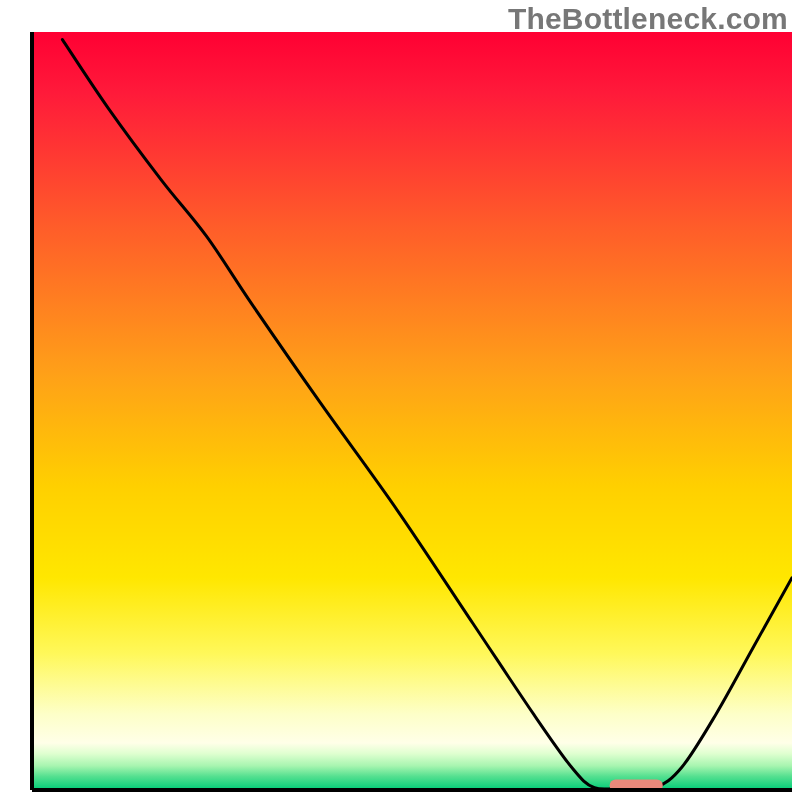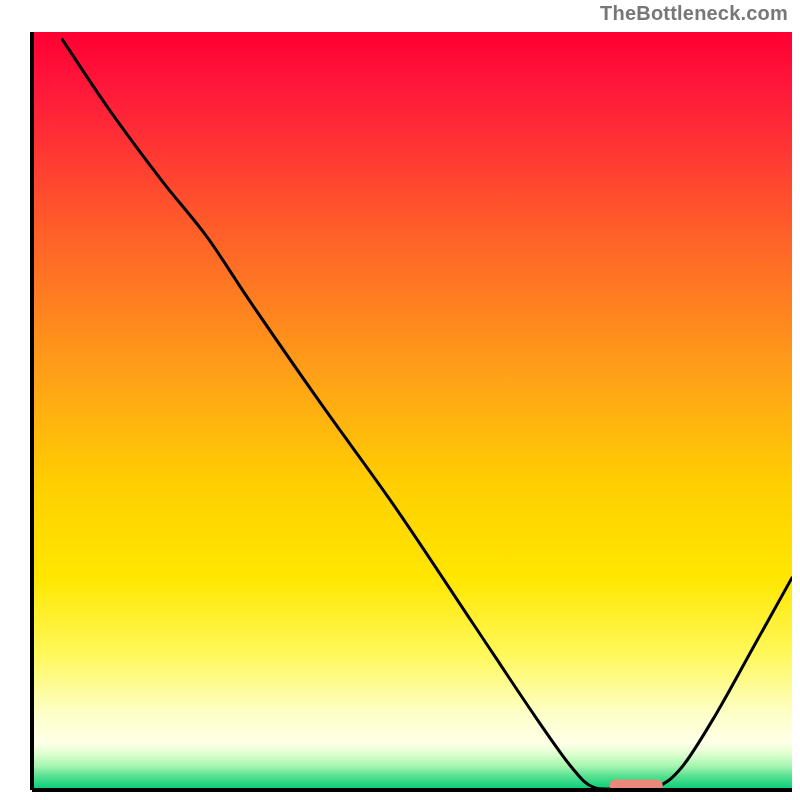--- a/index.html
+++ b/index.html
@@ -13,21 +13,21 @@
   .chart-container {
     position: relative;
     width: 800px;
     height: 800px;
   }
   .watermark {
     position: absolute;
     top: 2px;
     right: 12px;
     font-family: Arial, Helvetica, sans-serif;
-    font-size: 20px;
+    font-size: 30px;
     font-weight: 600;
     color: #777777;
     letter-spacing: 0.2px;
   }
   svg {
     display: block;
   }
 </style>
 </head>
 <body>

